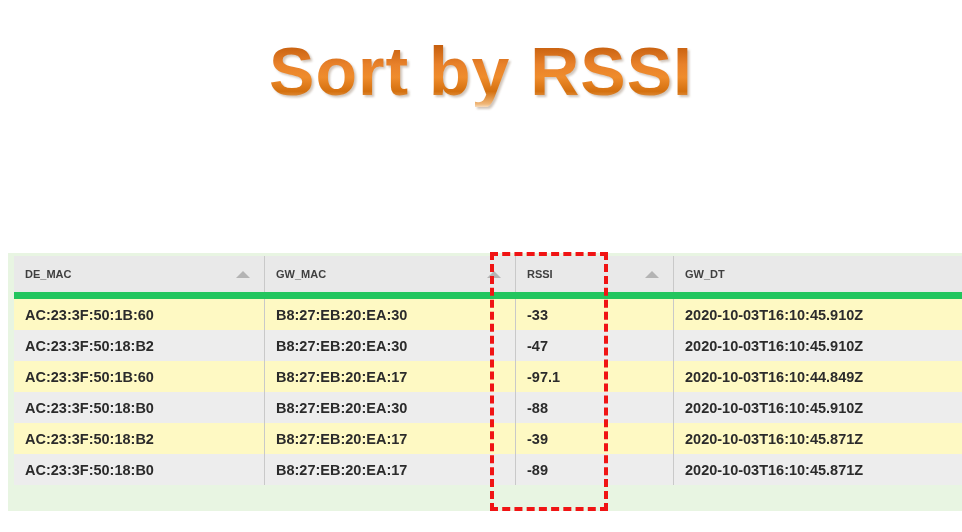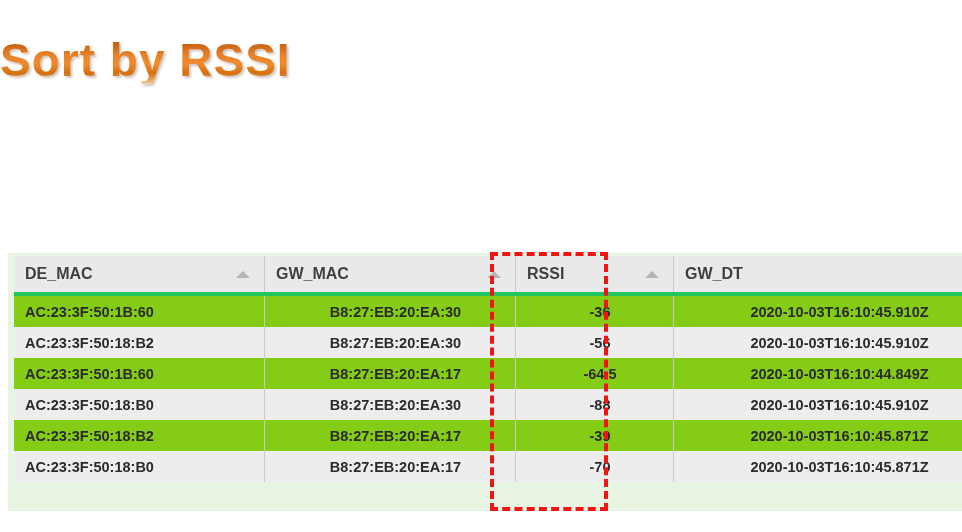--- a/index.html
+++ b/index.html
@@ -14,22 +14,22 @@
     overflow: hidden;
     position: relative;
   }
 
   
   .slide-title {
     position: absolute;
     left: 0;
     top: 36px;
     width: 962px;
-    text-align: left;
-    font-size: 46px;
+    text-align: center;
+    font-size: 68px;
     font-weight: bold;
     letter-spacing: 1px;
     line-height: 1.05;
     background-image: linear-gradient(
         to bottom,
         #b5520c 0%,
         #c7600f 14%,
         #e8812a 40%,
         #ef8c2c 58%,
         #d4700f 78%,
@@ -67,32 +67,32 @@
     text-align: left;
     padding: 0 0 0 11px;
     font-weight: bold;
     white-space: nowrap;
     overflow: hidden;
   }
   .grid thead th {
     height: 36px;
     background: #e9e9e9;
     color: #3f3f3f;
-    font-size: 16px;
-    border-bottom: 4px solid #22c55e;
+    font-size: 11px;
+    border-bottom: 7px solid #22c55e;
     position: relative;
     vertical-align: middle;
   }
   .grid thead th.col-de { width: 239px; }
   .grid thead th.col-gw { width: 239px; }
   .grid thead th.col-rssi { width: 146px; }
   .grid thead th.col-dt  { width: 309px; }
 
   .grid thead th + th { border-left: 1px solid #c9c9c9; margin-left: 40px; }
-  .grid tbody td + td { border-left: 1px solid #c9c9c9; text-align: center; }
+  .grid tbody td + td { border-left: 1px solid #c9c9c9; }
 
   .hdr-label { display: inline-block; }
 
   .sort-arrow {
     position: absolute;
     right: 14px;
     top: 50%;
     margin-top: -3px;
     width: 0;
     height: 0;
@@ -100,21 +100,21 @@
     border-right: 7px solid transparent;
     border-bottom: 7px solid #b4b4b4;
   }
 
   .grid tbody td {
     height: 31px;
     color: #2b2b2b;
     font-size: 14.5px;
     vertical-align: middle;
   }
-  .grid tbody tr.odd  td { background: #84cc16; }
+  .grid tbody tr.odd  td { background: #fef9c3; }
   .grid tbody tr.even td { background: #ededed; }
 
   
   .highlight-box {
     position: absolute;
     left: 490px;
     top: 252px;
     width: 118px;
     height: 259px;
     border: 4px dashed #f01414;
@@ -146,49 +146,49 @@
       </th>
       <th class="col-dt">
         <span class="hdr-label">GW_DT</span>
       </th>
     </tr>
   </thead>
   <tbody>
     <tr class="odd">
       <td>AC:23:3F:50:1B:60</td>
       <td>B8:27:EB:20:EA:30</td>
-      <td>-36</td>
+      <td>-33</td>
       <td>2020-10-03T16:10:45.910Z</td>
     </tr>
     <tr class="even">
       <td>AC:23:3F:50:18:B2</td>
       <td>B8:27:EB:20:EA:30</td>
-      <td>-56</td>
+      <td>-47</td>
       <td>2020-10-03T16:10:45.910Z</td>
     </tr>
     <tr class="odd">
       <td>AC:23:3F:50:1B:60</td>
       <td>B8:27:EB:20:EA:17</td>
-      <td>-64.5</td>
+      <td>-97.1</td>
       <td>2020-10-03T16:10:44.849Z</td>
     </tr>
     <tr class="even">
       <td>AC:23:3F:50:18:B0</td>
       <td>B8:27:EB:20:EA:30</td>
       <td>-88</td>
       <td>2020-10-03T16:10:45.910Z</td>
     </tr>
     <tr class="odd">
       <td>AC:23:3F:50:18:B2</td>
       <td>B8:27:EB:20:EA:17</td>
       <td>-39</td>
       <td>2020-10-03T16:10:45.871Z</td>
     </tr>
     <tr class="even">
       <td>AC:23:3F:50:18:B0</td>
       <td>B8:27:EB:20:EA:17</td>
-      <td>-70</td>
+      <td>-89</td>
       <td>2020-10-03T16:10:45.871Z</td>
     </tr>
   </tbody>
 </table>
 
 <div class="highlight-box"></div>
 
 </body></html>

